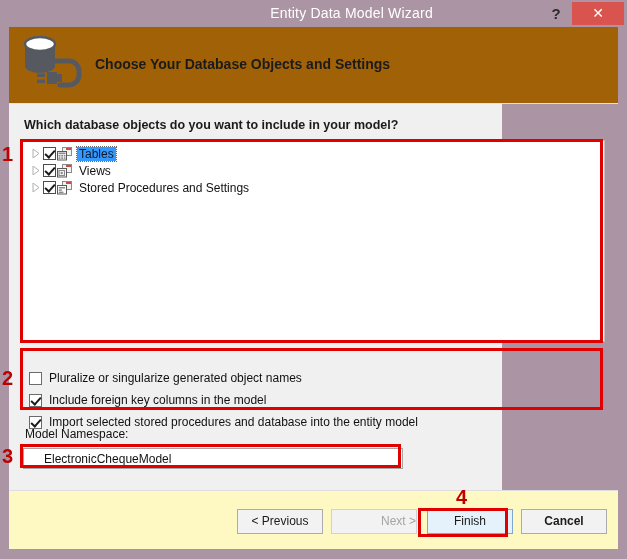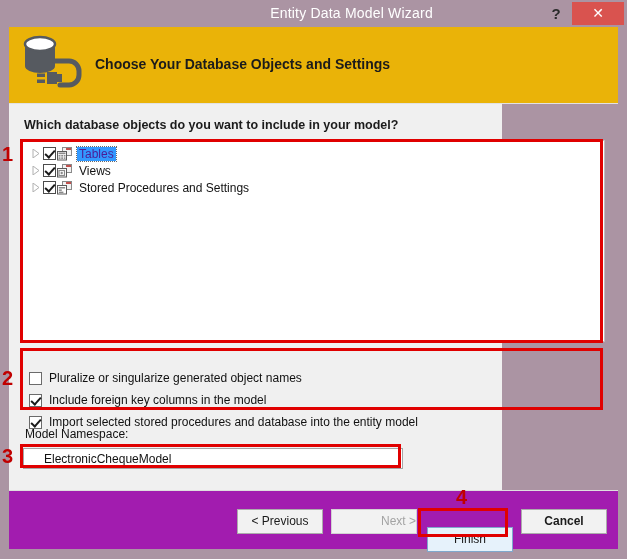--- a/index.html
+++ b/index.html
@@ -64,21 +64,21 @@
     text-align: center;
     cursor: default;
   }
   
   .header {
     position: absolute;
     left: 9px;
     top: 27px;
     width: 609px;
     height: 77px;
-    background: #eab308;
+    background: #a16207;
     border-bottom: 1px solid #e2e2e2;
     box-sizing: border-box;
   }
   .header-icon {
     position: absolute;
     left: 6px;
     top: 4px;
     width: 72px;
     height: 66px;
   }
@@ -164,21 +164,21 @@
     margin-right: 4px;
   }
   .tv-label {
     font-size: 12px;
     color: #111111;
     white-space: nowrap;
     padding: 0 2px;
   }
   .tv-label.selected {
     background: #3399ff;
-    color: #4c1d95;
+    color: #0f172a;
     outline: 1px dotted #6a6a6a;
   }
   
   .options {
     position: absolute;
     left: 20px;
     top: 248px;
     width: 578px;
     margin-top: 15px;
   }
@@ -236,21 +236,21 @@
     padding: 0 20px;
     outline: none;
   }
   
   .footer {
     position: absolute;
     left: 9px;
     top: 490px;
     width: 609px;
     height: 59px;
-    background: #a21caf;
+    background: #fef9c3;
     border-top: 1px solid #dedede;
     box-sizing: border-box;
   }
   .btn {
     position: absolute;
     top: 18px;
     width: 86px;
     height: 25px;
     background: #f2f2f2;
     border: 1px solid #acacac;
@@ -264,21 +264,20 @@
   }
   .btn.disabled {
     color: #a3a3a3;
     border-color: #d2d2d2;
     background: #f2f2f2;
     text-align: right;
   }
   .btn.default {
     background: #e6f2fb;
     border: 1px solid #7fa8cd;
-    margin-top: 18px;
   }
   #btn-previous { left: 228px; }
   #btn-next     { left: 322px; }
   #btn-finish   { left: 418px; }
   #btn-cancel   { left: 512px; font-weight: bold; }
   
   .anno-box {
     position: absolute;
     border: 3px solid #e00000;
     box-sizing: border-box;

